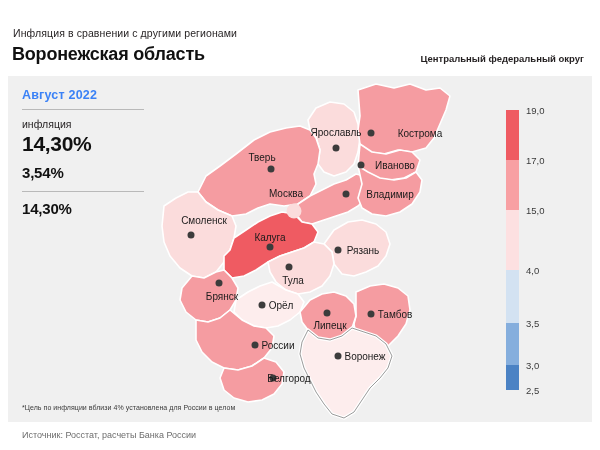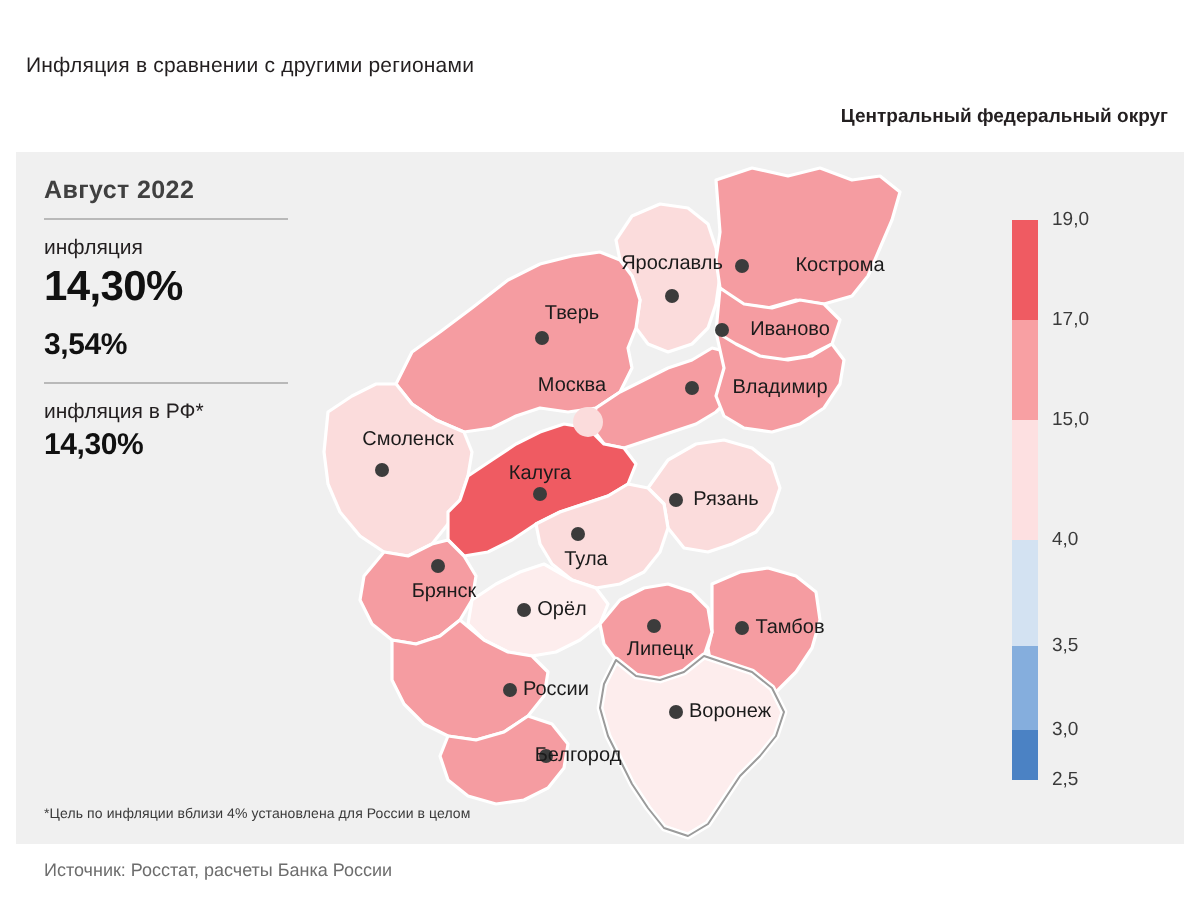--- a/index.html
+++ b/index.html
@@ -29,21 +29,21 @@
 
   
   .panel{
     position:absolute;left:8px;top:76px;width:584px;height:346px;
     background:#f0f0f0;
   }
 
   
   .info{position:absolute;left:22px;top:88px;width:150px;}
   .info .month{
-    font-size:12.5px;font-weight:bold;color:#404040;letter-spacing:.2px;
+    font-size:12.5px;font-weight:bold;color:#3b82f6;letter-spacing:.2px;
     padding-bottom:7px;
   }
   .info .rule{height:1px;background:#b9b9b9;width:122px;margin-bottom:8px;}
   .info .rule2{height:1px;background:#b9b9b9;width:122px;margin:9px 0 8px 0;}
   .info .lbl{font-size:10.5px;color:#231f20;line-height:1.25;}
   .info .big{font-size:21px;font-weight:bold;color:#111;letter-spacing:-.3px;line-height:1.15;margin:1px 0 8px 0;}
   .info .mid{font-size:15px;font-weight:bold;color:#111;letter-spacing:-.2px;line-height:1.2;margin:1px 0 0 0;}
 
   
   .footnote{
@@ -78,32 +78,32 @@
     position:absolute;width:15px;height:15px;border-radius:50%;
     background:#fbdcdc;transform:translate(-50%,-50%);
   }
 </style>
 </head>
 <body>
 
 <div class="canvas">
 
   <div class="subtitle">Инфляция  в сравнении  с другими  регионами</div>
+  <div class="title">Воронежская область</div>
   <div class="district">Центральный федеральный округ</div>
 
   <div class="panel"></div>
 
   <div class="info">
     <div class="month">Август 2022</div>
     <div class="rule"></div>
     <div class="lbl">инфляция</div>
     <div class="big">14,30%</div>
     <div class="mid">3,54%</div>
     <div class="rule2"></div>
-    <div class="lbl">инфляция  в РФ*</div>
     <div class="mid">14,30%</div>
   </div>
 
   <div class="footnote">*Цель по инфляции вблизи 4% установлена для России в  целом</div>
   <div class="source">Источник: Росстат, расчеты Банка России</div>
 
   <div class="map">
     <svg viewBox="0 0 345 340" preserveAspectRatio="none">
       <g id="map-shapes" stroke="#ffffff" stroke-width="1.6" stroke-linejoin="round">
           <path d="M158,28 L172,22 L186,24 L196,32 L200,44 L202,58 L200,72 L196,84 L188,92 L176,96 L166,92 L160,84 L162,70 L158,58 L152,50 L150,40 Z" fill="#fbdcdc"></path>
@@ -128,21 +128,21 @@
           <path d="M150,250 L160,258 L172,260 L184,256 L194,248 L206,252 L218,256 L228,264 L234,276 L230,288 L222,298 L212,308 L204,320 L196,332 L186,338 L174,334 L166,324 L158,312 L152,300 L146,288 L142,274 L144,262 Z" fill="none" stroke="#ffffff" stroke-width="3.4" stroke-linejoin="round"></path>
           <path d="M150,250 L160,258 L172,260 L184,256 L194,248 L206,252 L218,256 L228,264 L234,276 L230,288 L222,298 L212,308 L204,320 L196,332 L186,338 L174,334 L166,324 L158,312 L152,300 L146,288 L142,274 L144,262 Z" fill="none" stroke="#9b9b9b" stroke-width="1" stroke-linejoin="round"></path>
         </g>
     </svg>
     <div id="map-overlays">
         <div class="rdot" style="left: 178px; top: 68px;"></div>
         <div class="rlabel" style="left: 178px; top: 52px;">Ярославль</div>
         <div class="rdot" style="left: 213px; top: 53px;"></div>
         <div class="rlabel" style="left: 248px; top: 53px; padding-left: 28px;">Кострома</div>
         <div class="rdot" style="left: 113px; top: 89px;"></div>
-        <div class="rlabel" style="left: 128px; top: 77px;">Тверь</div>
+        <div class="rlabel" style="left: 104px; top: 77px;">Тверь</div>
         <div class="rdot" style="left: 203px; top: 85px;"></div>
         <div class="rlabel" style="left: 237px; top: 85px;">Иваново</div>
         <div class="moscow-city" style="left: 136px; top: 131px;"></div>
         <div class="rlabel" style="left: 128px; top: 113px;">Москва</div>
         <div class="rdot" style="left: 188px; top: 114px;"></div>
         <div class="rlabel" style="left: 232px; top: 114px;">Владимир</div>
         <div class="rdot" style="left: 33px; top: 155px;"></div>
         <div class="rlabel" style="left: 46px; top: 140px;">Смоленск</div>
         <div class="rdot" style="left: 112px; top: 167px;"></div>
         <div class="rlabel" style="left: 112px; top: 157px;">Калуга</div>

